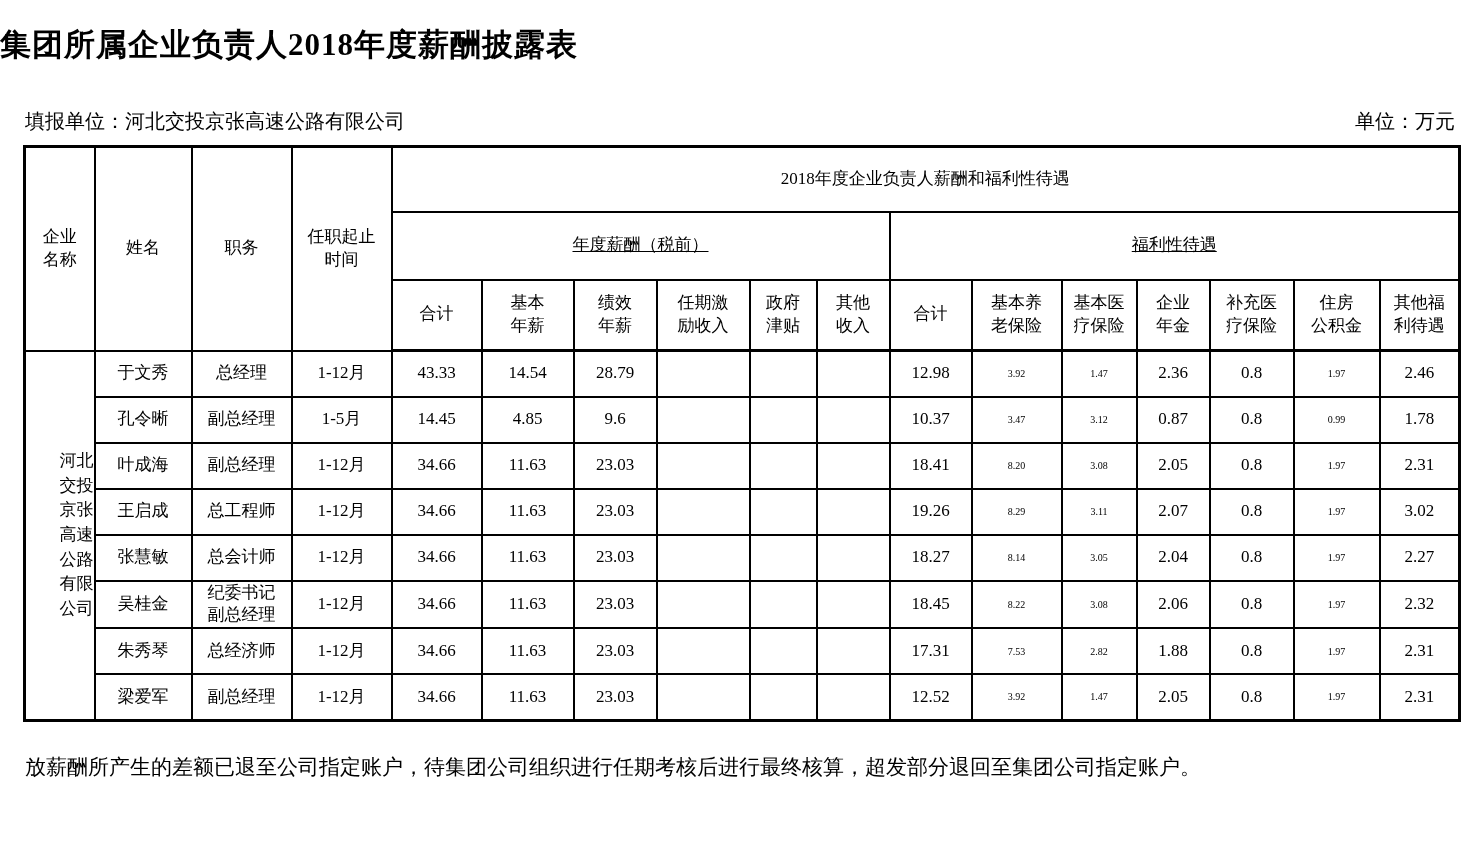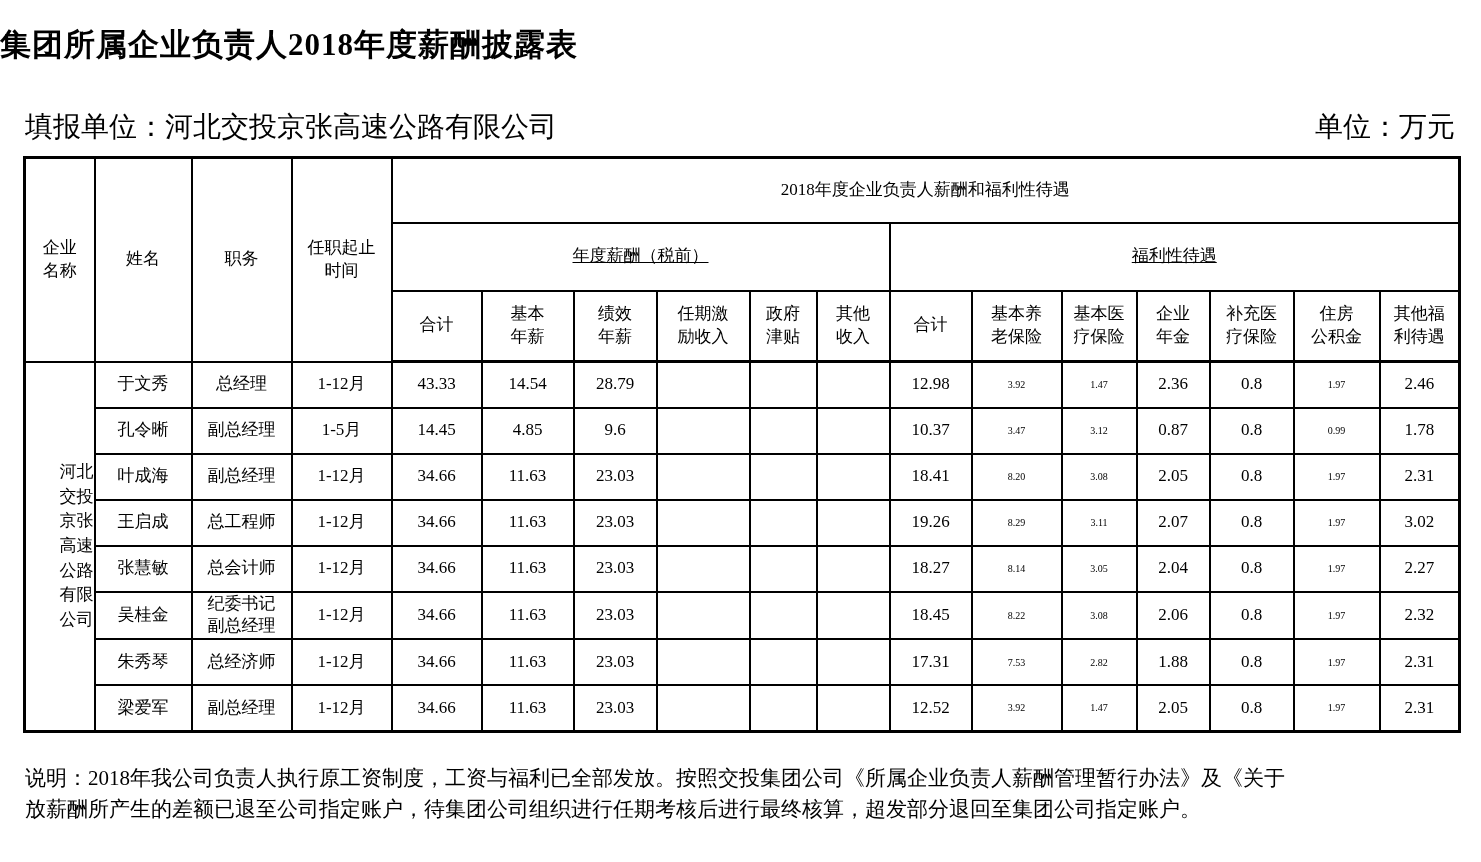--- a/index.html
+++ b/index.html
@@ -7,21 +7,21 @@
     width:1481px;height:862px;background:#ffffff;color:#000;
     font-family:"Liberation Serif","DejaVu Serif",serif;
     overflow:hidden;
   }
   .page-title{
     text-align:left;margin-top:24px;
     font-size:31px;font-weight:900;letter-spacing:1px;
   }
   .meta-row{
     display:flex;justify-content:space-between;align-items:flex-end;
-    margin:42px 26px 10px 25px;font-size:28px;
+    margin:42px 26px 10px 25px;font-size:20px;
   }
   table.salary{
     border-collapse:collapse;table-layout:fixed;
     margin-left:23px;width:1435px;
     border:3px solid #000;
   }
   table.salary td{
     border:2px solid #000;text-align:center;vertical-align:middle;
     padding:0;overflow:hidden;font-size:17px;line-height:1.35;
   }
@@ -264,15 +264,14 @@
       <td class="num sm">1.47</td>
       <td class="num">2.05</td>
       <td class="num">0.8</td>
       <td class="num sm">1.97</td>
       <td class="num">2.31</td>
     </tr>
   </tbody>
 </table>
 
 <div class="note">
-  <div>说明：2018年我公司负责人执行原工资制度，工资与福利已全部发放。按照交投集团公司《所属企业负责人薪酬管理暂行办法》及《关于</div>
   <div>放薪酬所产生的差额已退至公司指定账户，待集团公司组织进行任期考核后进行最终核算，超发部分退回至集团公司指定账户。</div>
 </div>
 
 </body></html>

